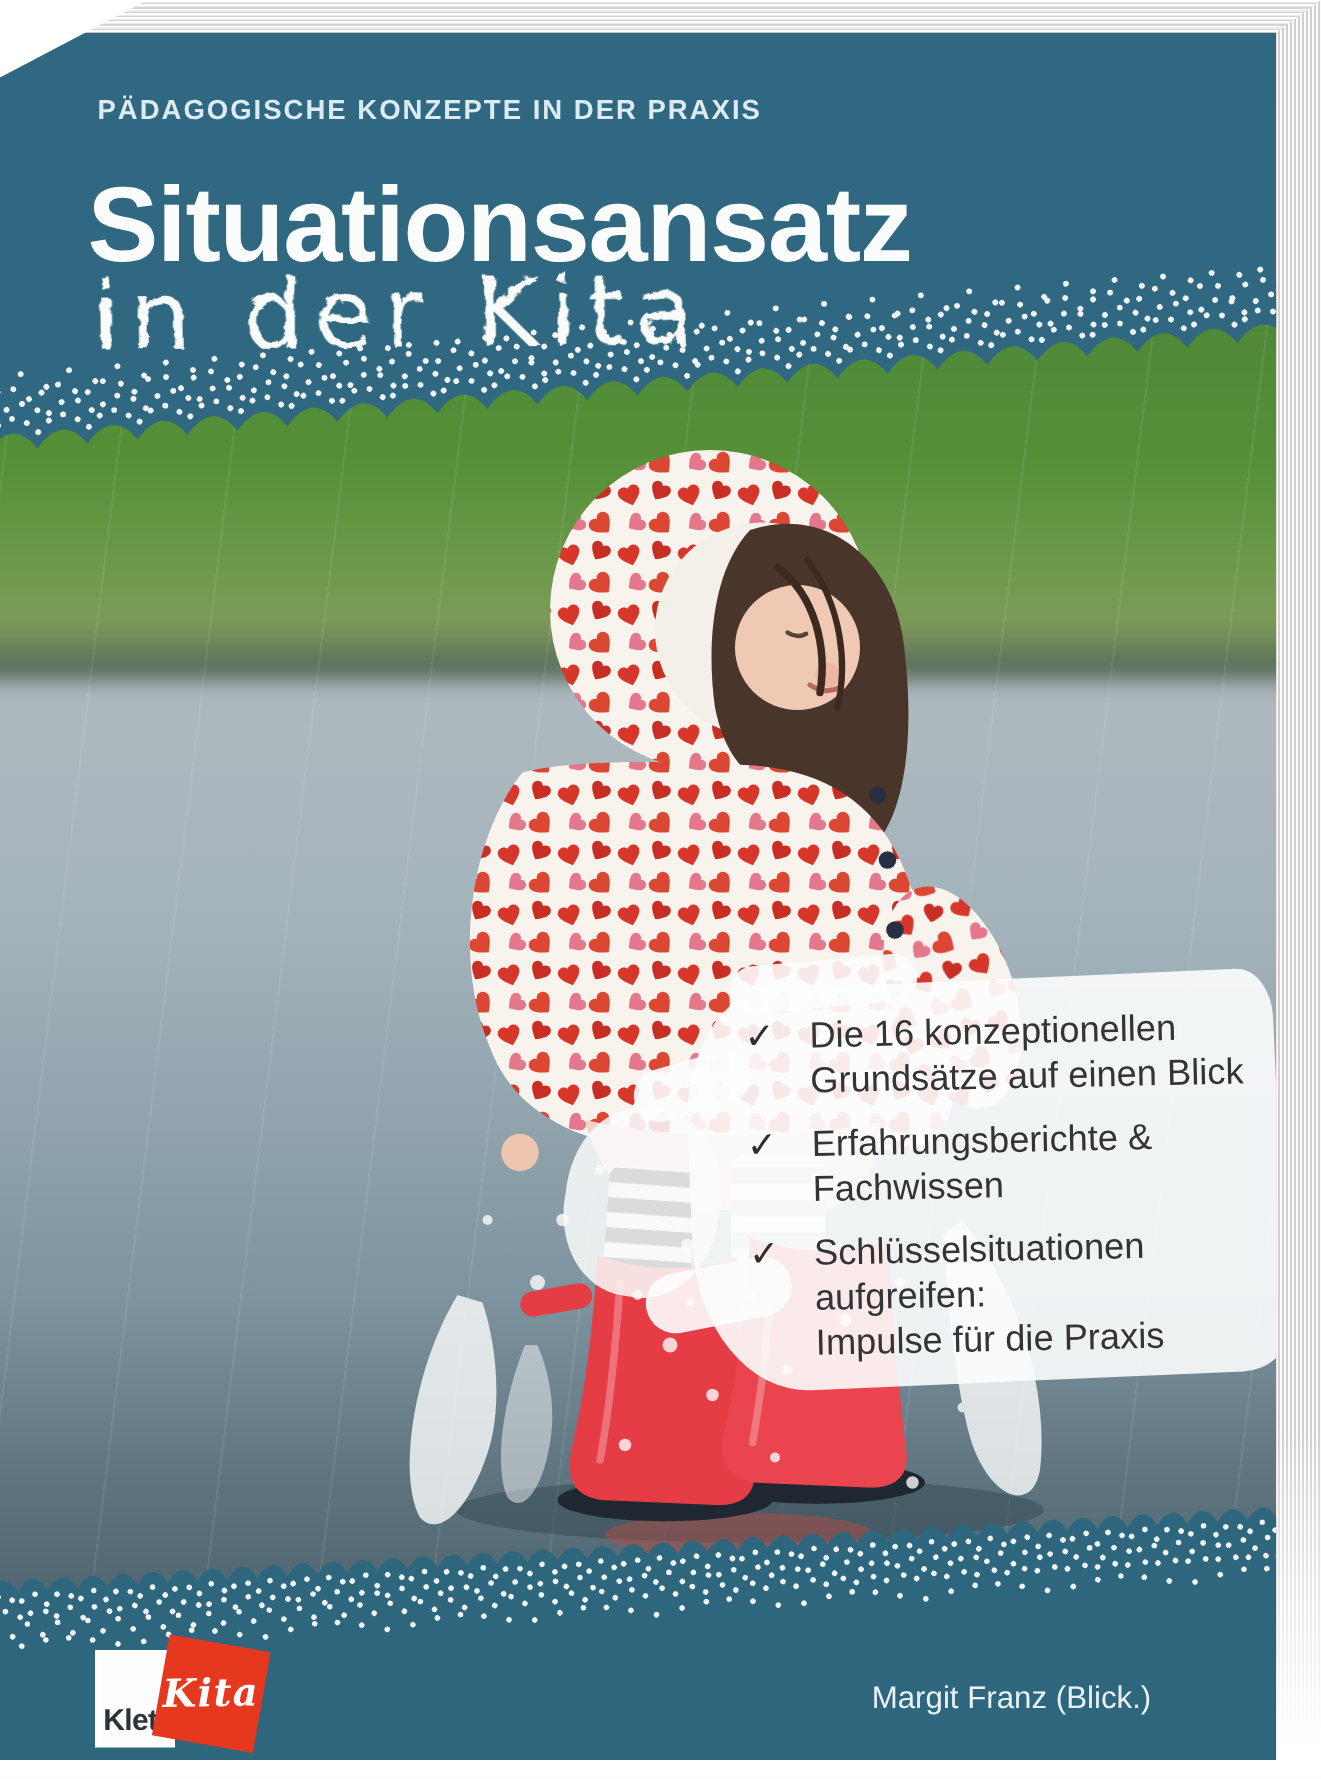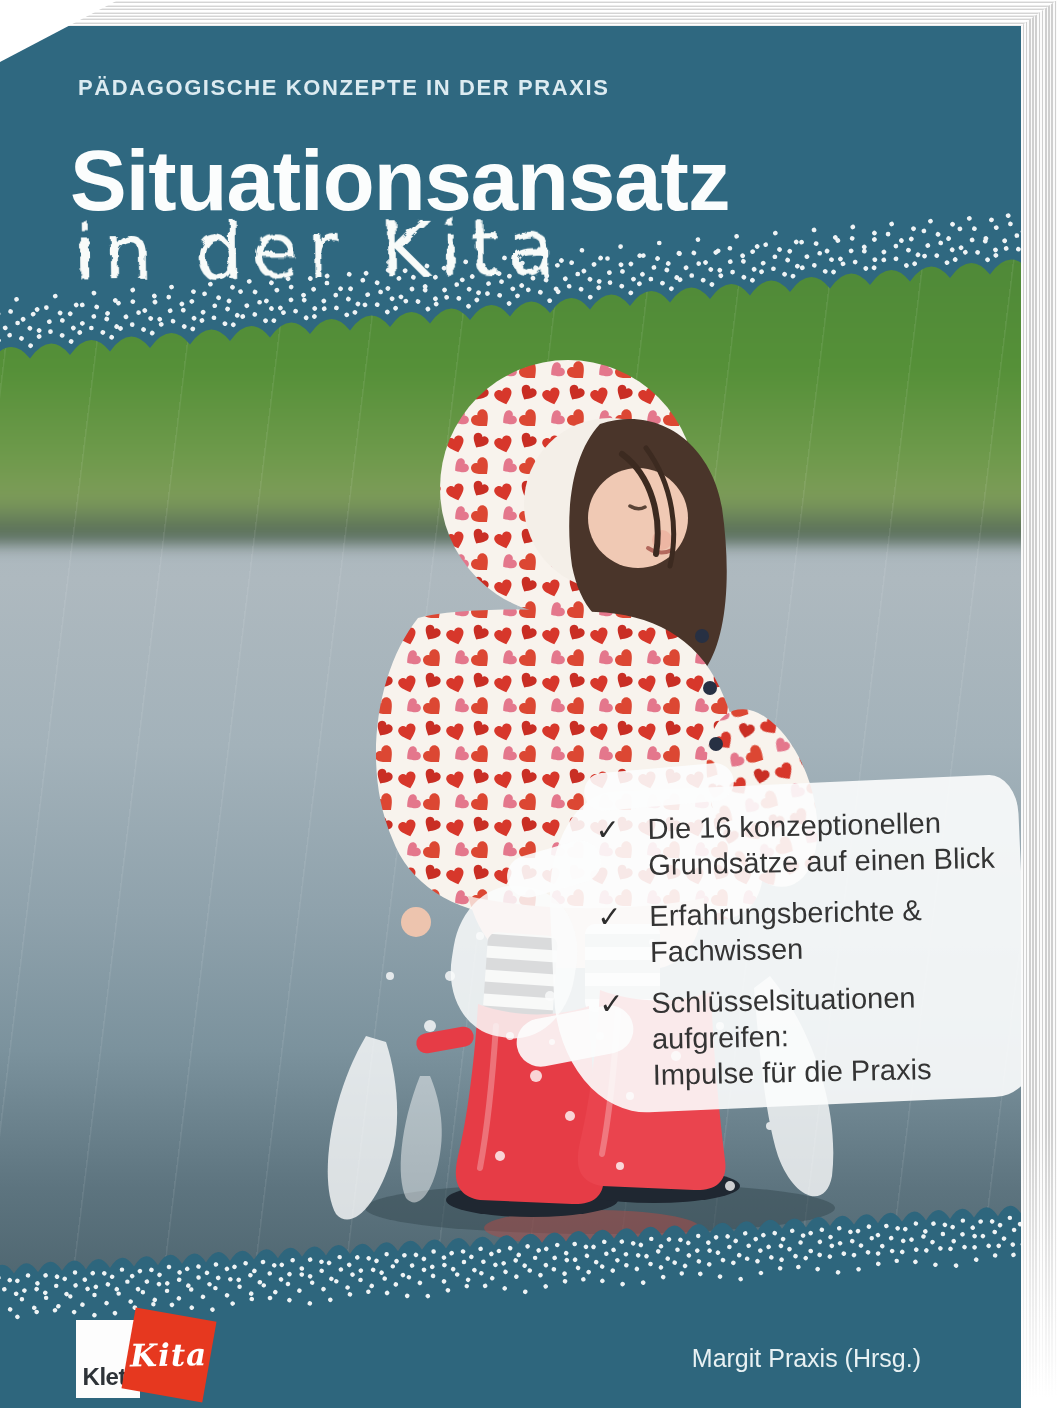--- a/index.html
+++ b/index.html
@@ -227,20 +227,20 @@
     </ul>
 
     <div class="brand">
       <div class="brand-klett">
         <span>Klett</span>
       </div>
       <div class="brand-kita">
         <span>Kita</span>
       </div>
     </div>
-    <div class="author">Margit Praxis (Hrsg.)</div>
+    <div class="author">Margit Franz (Blick.)</div>
   </div>
 
   <div class="pages-top"></div>
   <div class="pages-right"></div>
   <div class="corner-wedge"></div>
   <div class="bottom-strip"></div>
 </div>
 
 </body></html>

